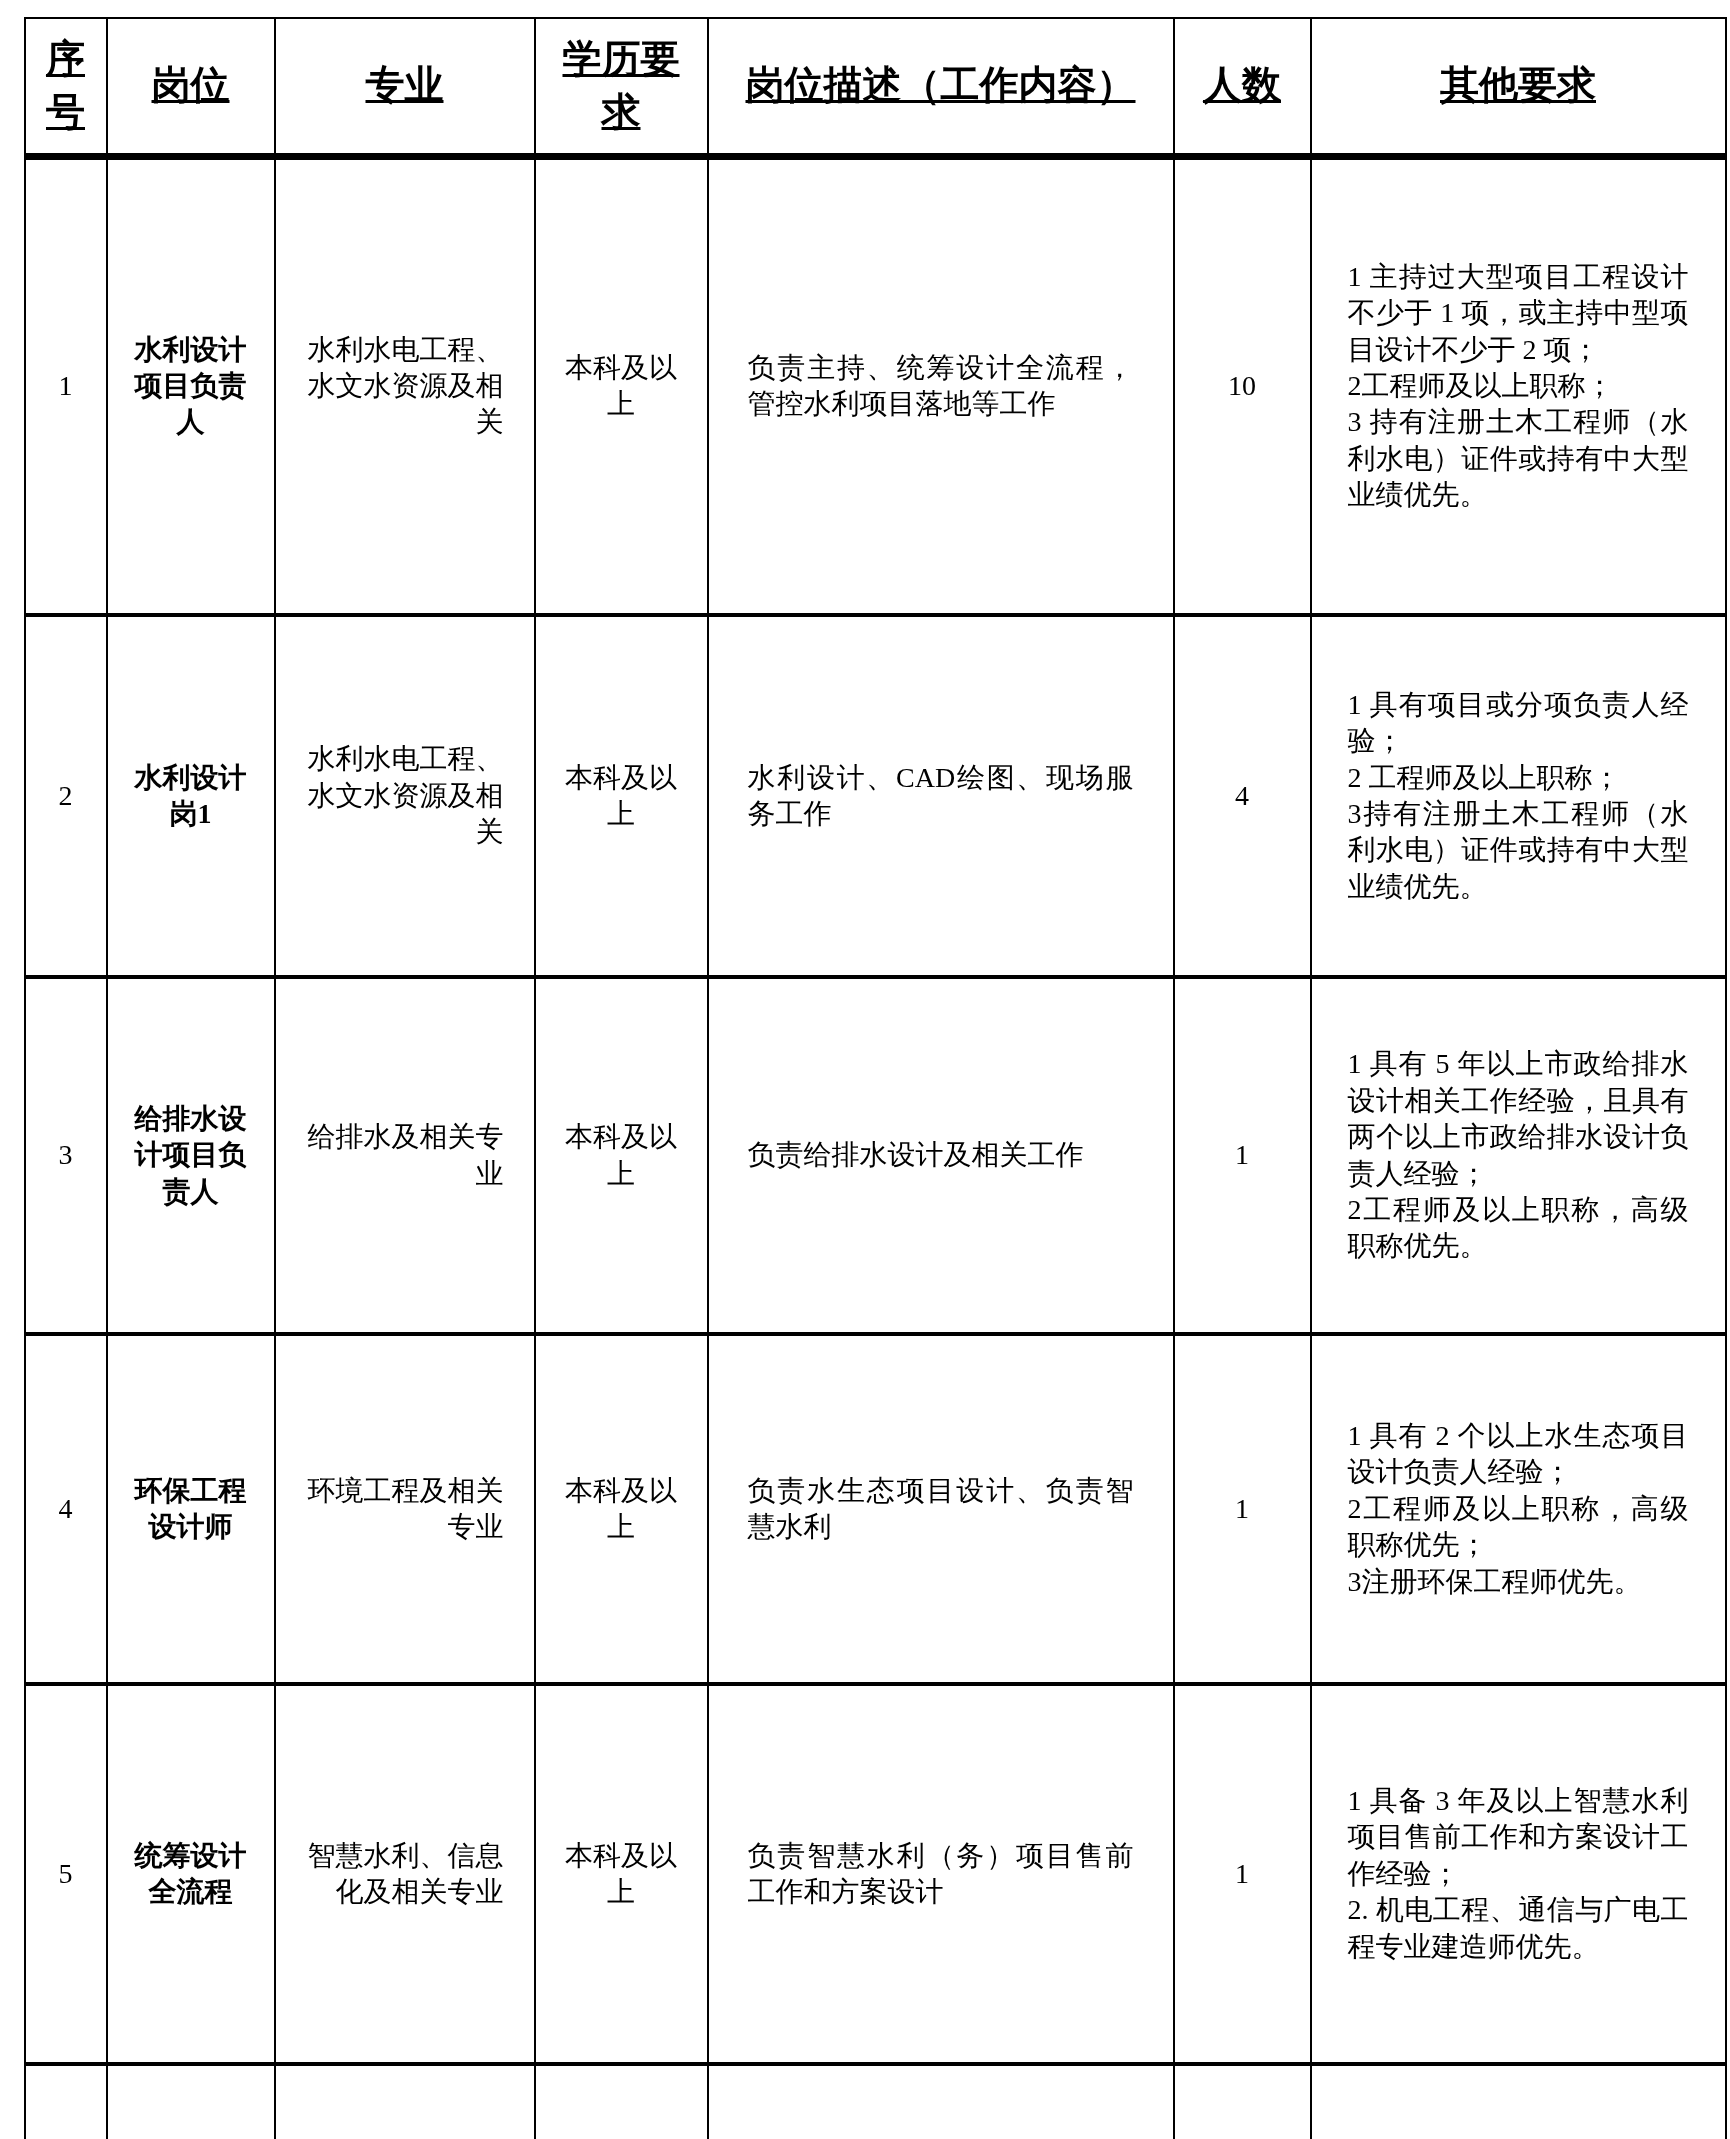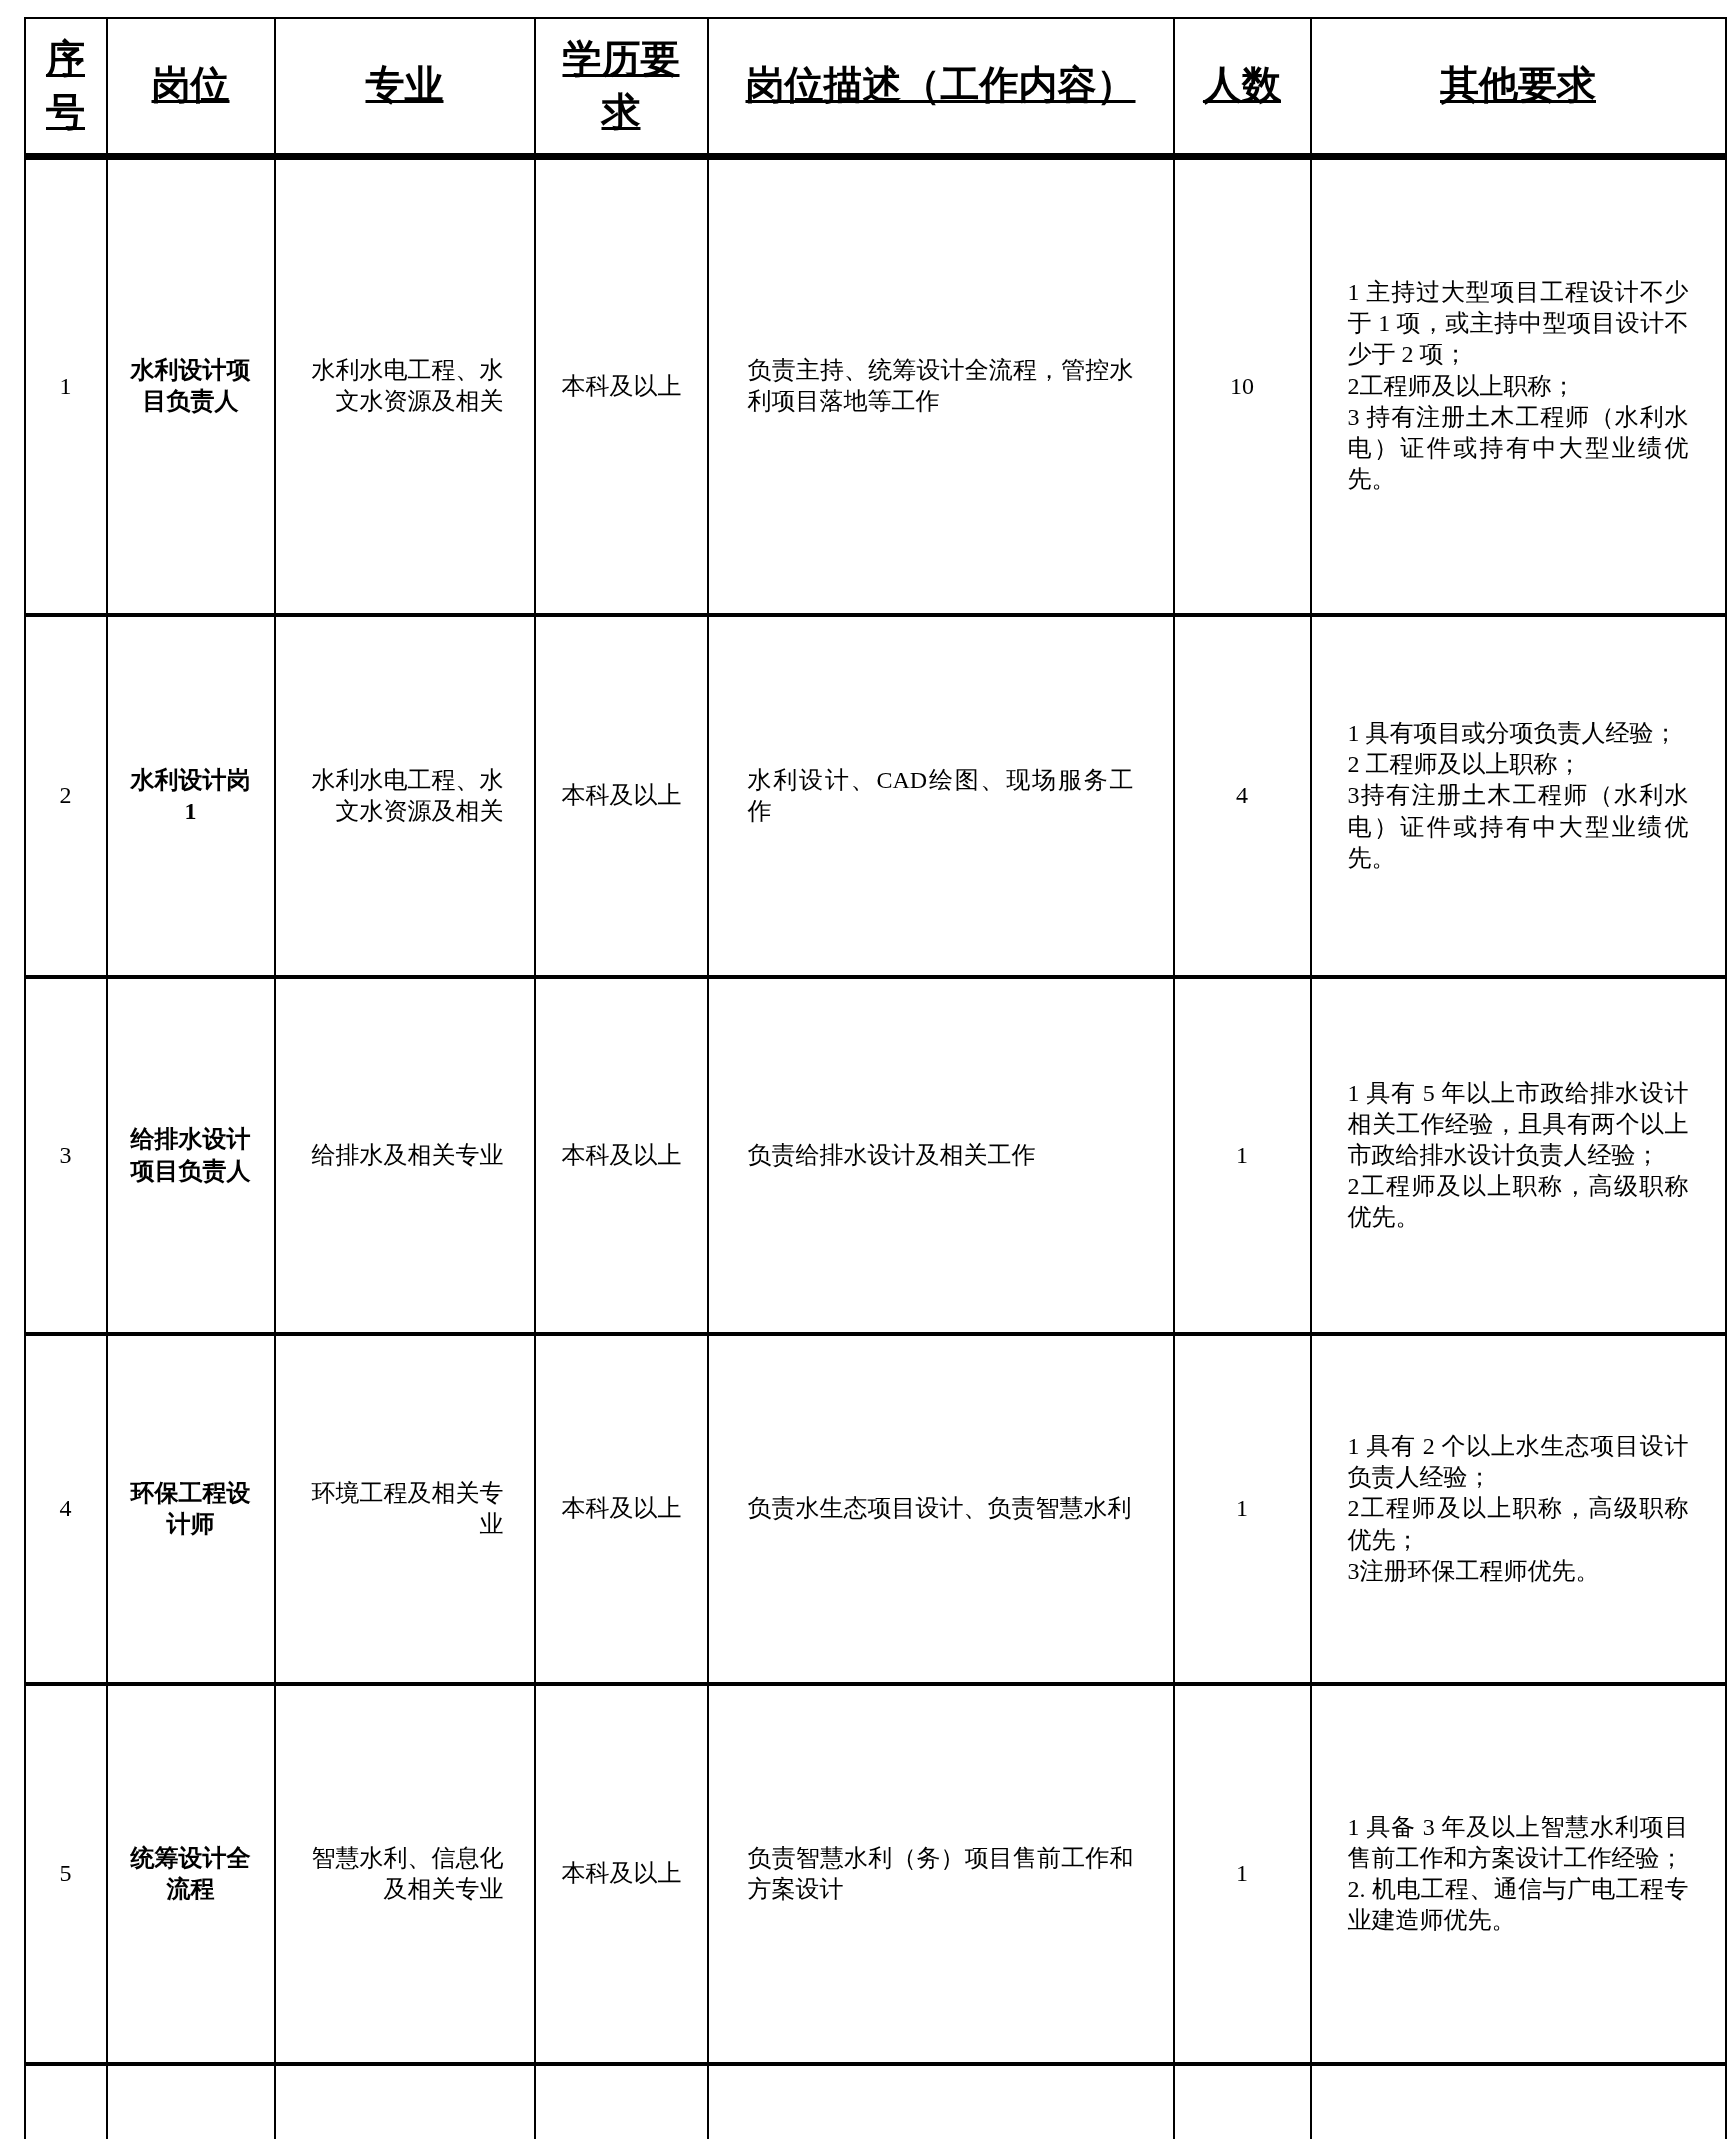--- a/index.html
+++ b/index.html
@@ -34,28 +34,28 @@
   thead th { border-bottom-width: 7.7px; }
 
   thead th {
     font-size: 39px;
     line-height: 1.35;
     font-weight: bold;
     text-align: center;
     padding: 0 12px;
   }
   td {
-    font-size: 24px;
+    font-size: 28px;
     line-height: 1.30;
   }
   
   td.c-no     { text-align: center; padding: 0; }
   td.c-pos    { text-align: center; padding: 0 19.7px; font-weight: bold; }
   td.c-major  { text-align: right; padding: 0 30px; }
-  td.c-edu    { text-align: right; padding: 0 25px; }
+  td.c-edu    { text-align: center; padding: 0 25px; }
   td.c-desc   {
     text-align: justify;
     text-align-last: left;
     text-justify: inter-character;
     padding: 0 39px;
     margin-left: 40px;
   }
   td.c-count  { text-align: center; padding: 0; }
   td.c-other  {
     white-space: pre-line;

